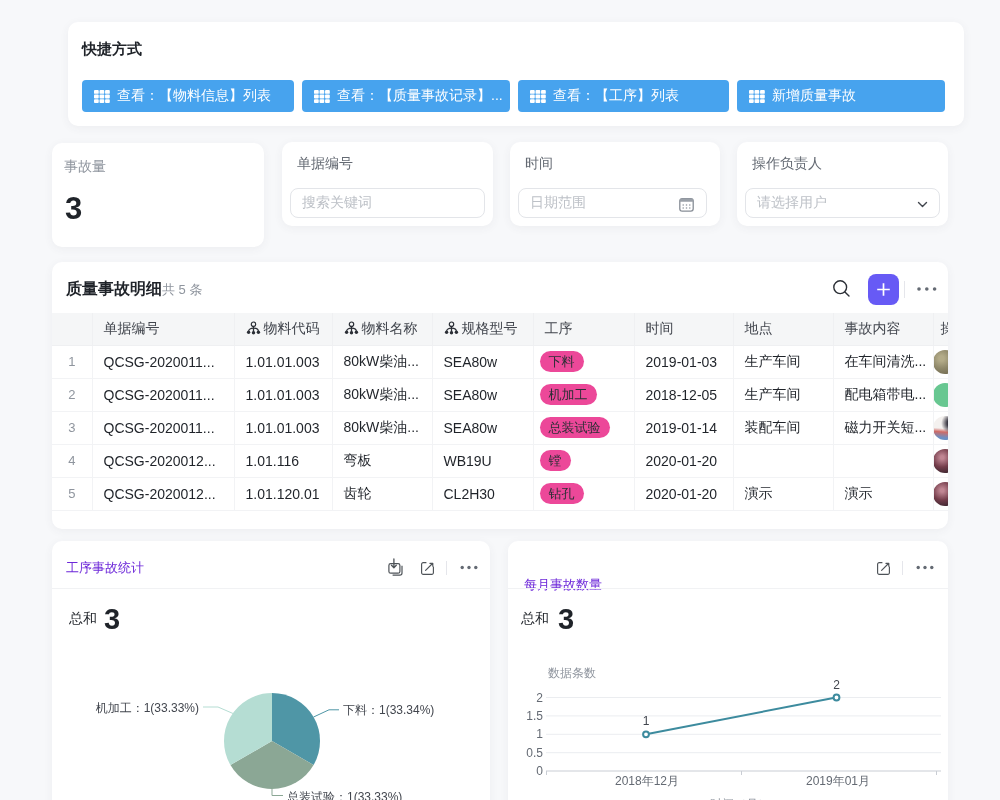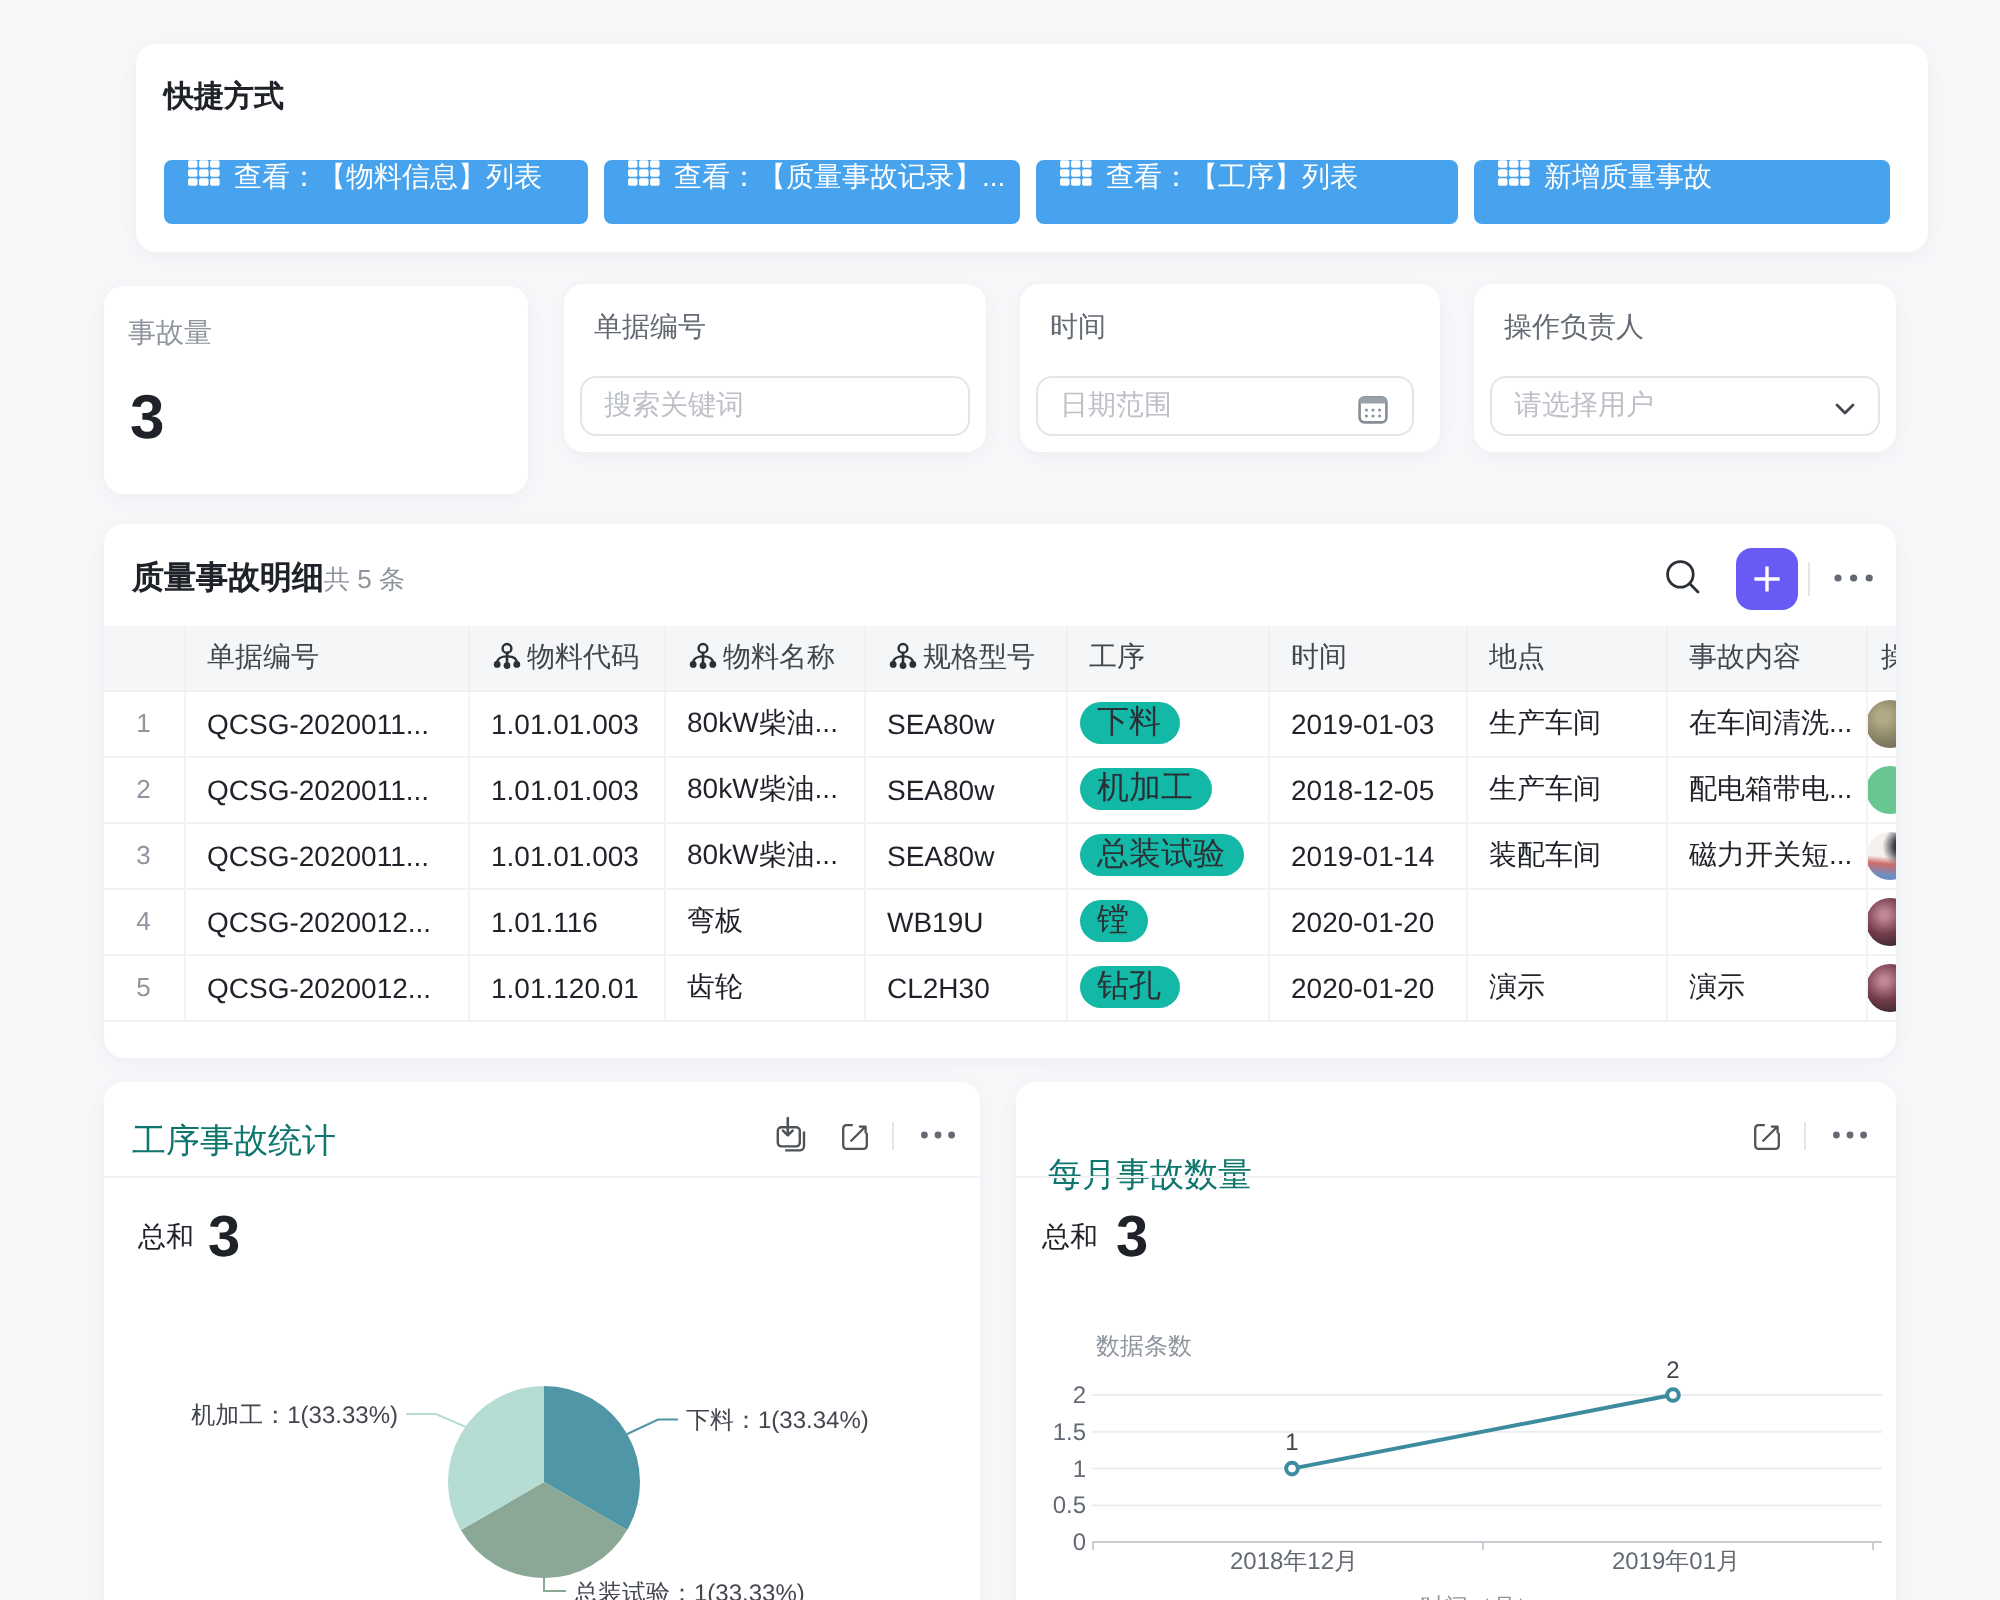--- a/index.html
+++ b/index.html
@@ -1,29 +1,29 @@
 <!DOCTYPE html>
 <html><head><meta charset="utf-8">
 <style>
 *{margin:0;padding:0;box-sizing:border-box}
 html,body{width:1000px;height:800px;background:#f7f8fa;font-family:"Liberation Sans",sans-serif;overflow:hidden;position:relative}
 .card{position:absolute;background:#fff;border-radius:10px;box-shadow:0 2px 10px rgba(60,70,90,.06)}
 .abs{position:absolute}
 .lbl{color:#646a73;font-size:14px}
 .ph{color:#bdc1c7;font-size:14px}
 .inp{position:absolute;height:30px;border:1px solid #e3e5e9;border-radius:8px;background:#fff;display:flex;align-items:center;padding:0 11px}
-.btn{height:32px;background:#47a3ee;border-radius:4px;color:#fff;font-size:14px;display:flex;align-items:flex-start;padding:0 12px;white-space:nowrap;overflow:hidden}
+.btn{height:32px;background:#47a3ee;border-radius:4px;color:#fff;font-size:14px;display:flex;align-items:center;padding:0 12px;white-space:nowrap;overflow:hidden}
 .btn svg{margin-right:7px;flex:none}
-.chip{display:inline-block;background:#14b8a6;border-radius:11px;padding:2px 9px;font-size:16px;color:#2b2f36;line-height:17px;margin-left:-5px}
+.chip{display:inline-block;background:#ec4899;border-radius:11px;padding:2px 9px;font-size:13px;color:#2b2f36;line-height:17px;margin-left:-5px}
 table.grid{border-collapse:collapse;table-layout:fixed;width:960px;font-size:14px;color:#1f2329}
 table.grid th{background:#f5f6f7;font-weight:normal;color:#42464e;text-align:left;height:32px;padding:0 11px;border:1px solid #eff0f2;border-top:none;white-space:nowrap;overflow:hidden}
 table.grid td{height:33px;padding:0 11px;border:1px solid #f2f3f5;border-top:none;white-space:nowrap;overflow:hidden}
 table.grid td:first-child,table.grid th:first-child{border-left:none}
 table.grid td.num{color:#8f959e;text-align:center;font-size:13px;padding:0}
-.ct{font-size:17px;font-weight:500;color:#0f766e}
+.ct{font-size:13px;font-weight:500;color:#6d28d9}
 </style></head>
 <body>
 
 <div class="card" style="left:68px;top:22px;width:896px;height:104px">
   <div class="abs" style="left:14px;top:18px;font-size:15px;font-weight:600;color:#1f2329;line-height:17px">快捷方式</div>
   <div class="abs" style="left:14px;top:58px;display:flex;gap:8px">
     <div class="btn" style="width:212px"><svg width="16" height="13" viewBox="0 0 16.2 13">
           <g fill="#fff">
             <rect x="0" y="0" width="4.8" height="3.8" rx="0.9"></rect>
             <rect x="5.6" y="0" width="4.8" height="3.8" rx="0.9"></rect>

